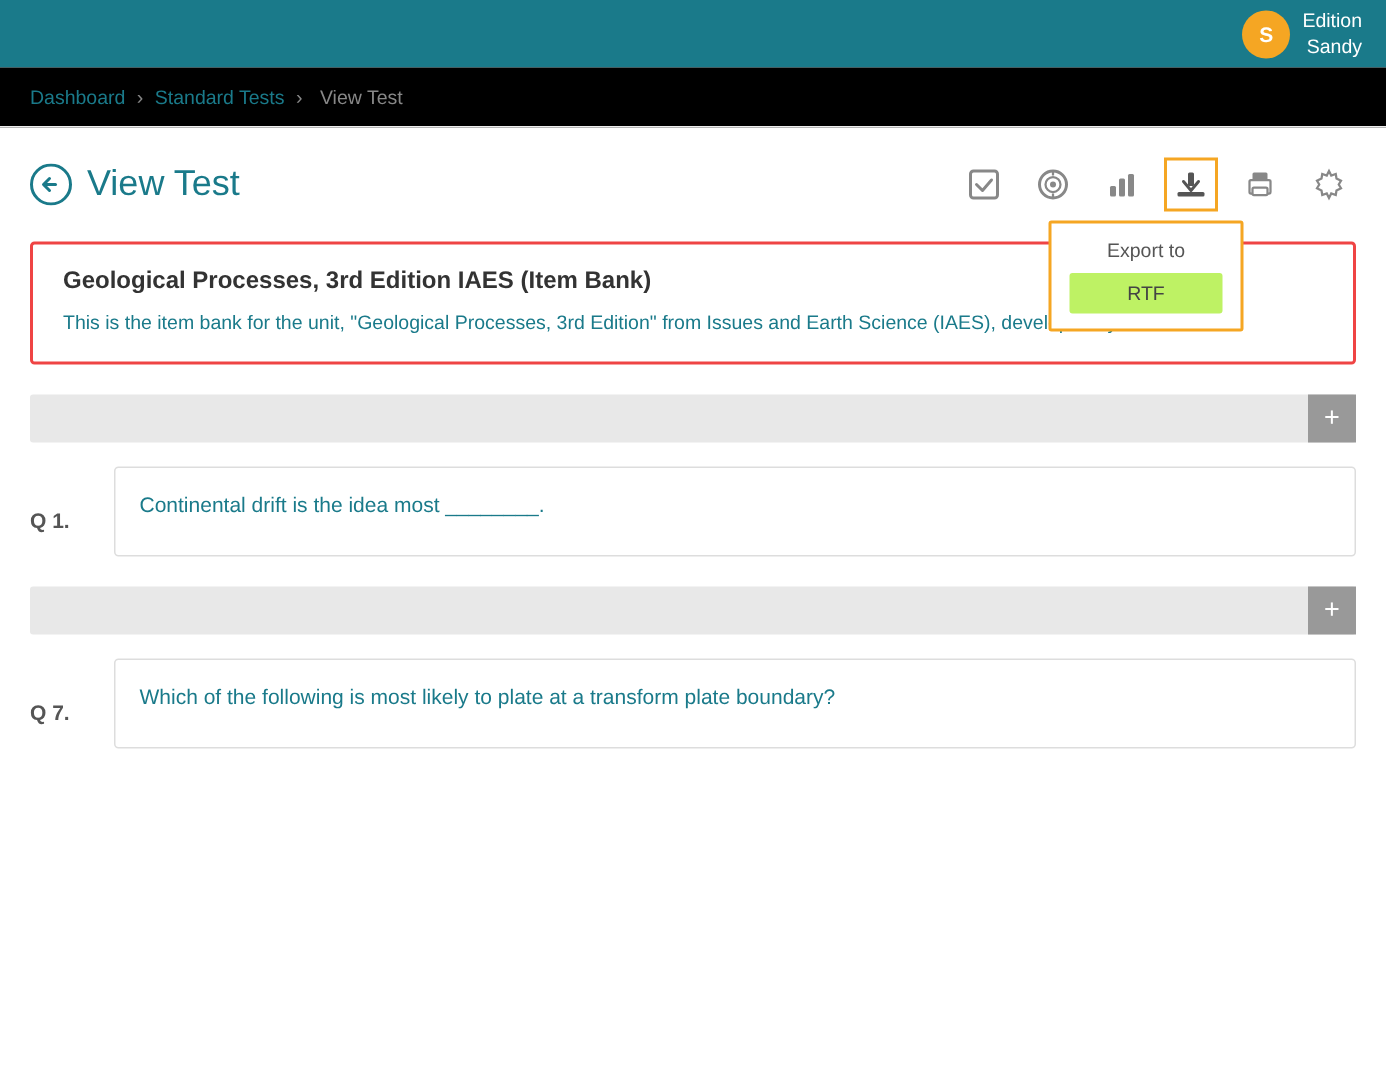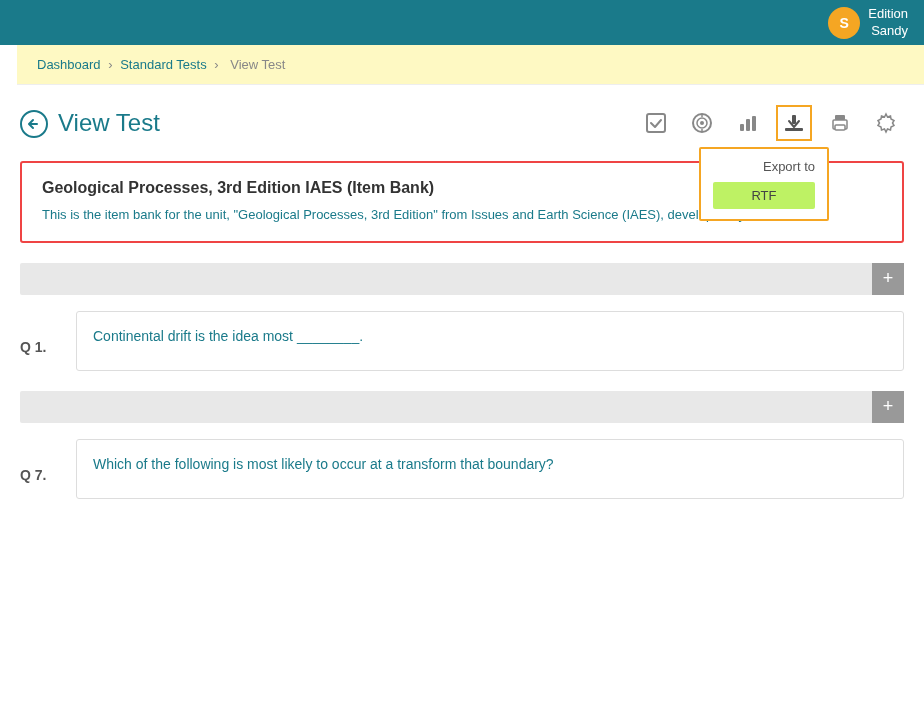--- a/index.html
+++ b/index.html
@@ -37,22 +37,21 @@
       display: flex;
       align-items: center;
     }
 
     
     .breadcrumb {
       padding: 12px 20px;
       font-size: 13px;
       color: #555;
       border-bottom: 1px solid #eee;
-      background: #fef9c3;
-      margin-left: 17px;
+      background: #000000;
     }
     .breadcrumb a {
       color: #1a7a8a;
       text-decoration: none;
     }
     .breadcrumb span {
       color: #888;
       margin: 0 4px;
     }
 
@@ -111,21 +110,21 @@
       top: 42px;
       right: 75px;
       background: #fff;
       border: 2px solid #f5a623;
       border-radius: 2px;
       padding: 10px 12px;
       z-index: 100;
       min-width: 130px;
     }
     .export-dropdown-title {
-      text-align: right;
+      text-align: center;
       color: #555;
       font-size: 13px;
       margin-bottom: 8px;
     }
     .export-btn {
       display: block;
       width: 100%;
       text-align: center;
       padding: 6px 0;
       background: #bef264;
@@ -330,17 +329,17 @@
   </div>
 
   <div class="section-bar">
     <div class="section-bar-spacer"></div>
     <button class="section-add-btn">+</button>
   </div>
 
   <div class="question-row">
     <div class="question-label">Q 7.</div>
     <div class="question-card">
-      <div class="question-text">Which of the following is most likely to occur at a transform that boundary?</div>
+      <div class="question-text">Which of the following is most likely to plate at a transform plate boundary?</div>
     </div>
   </div>
 
 </div>
 
 </body></html>

